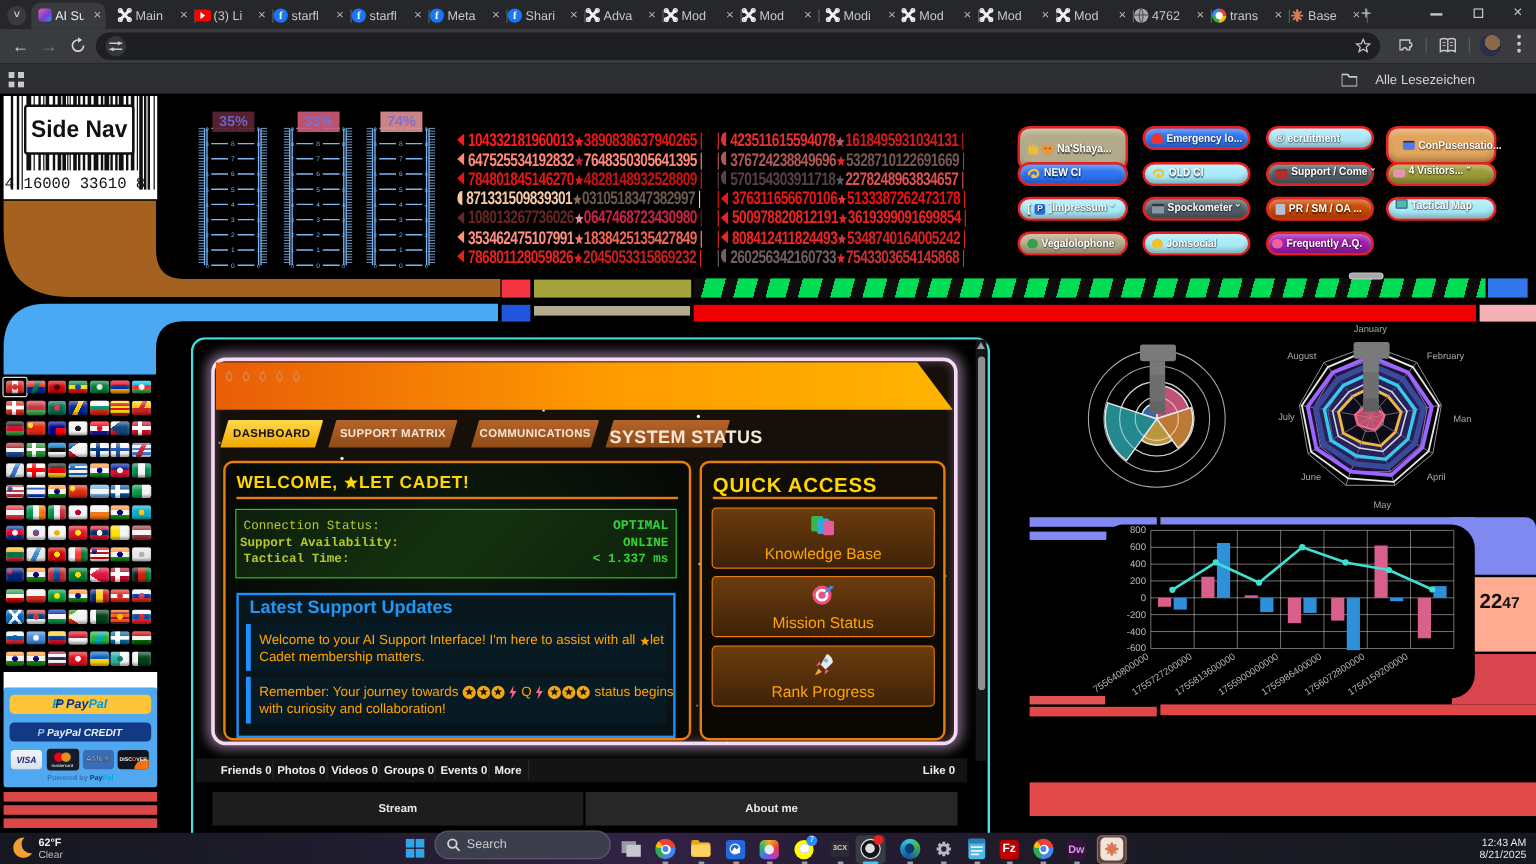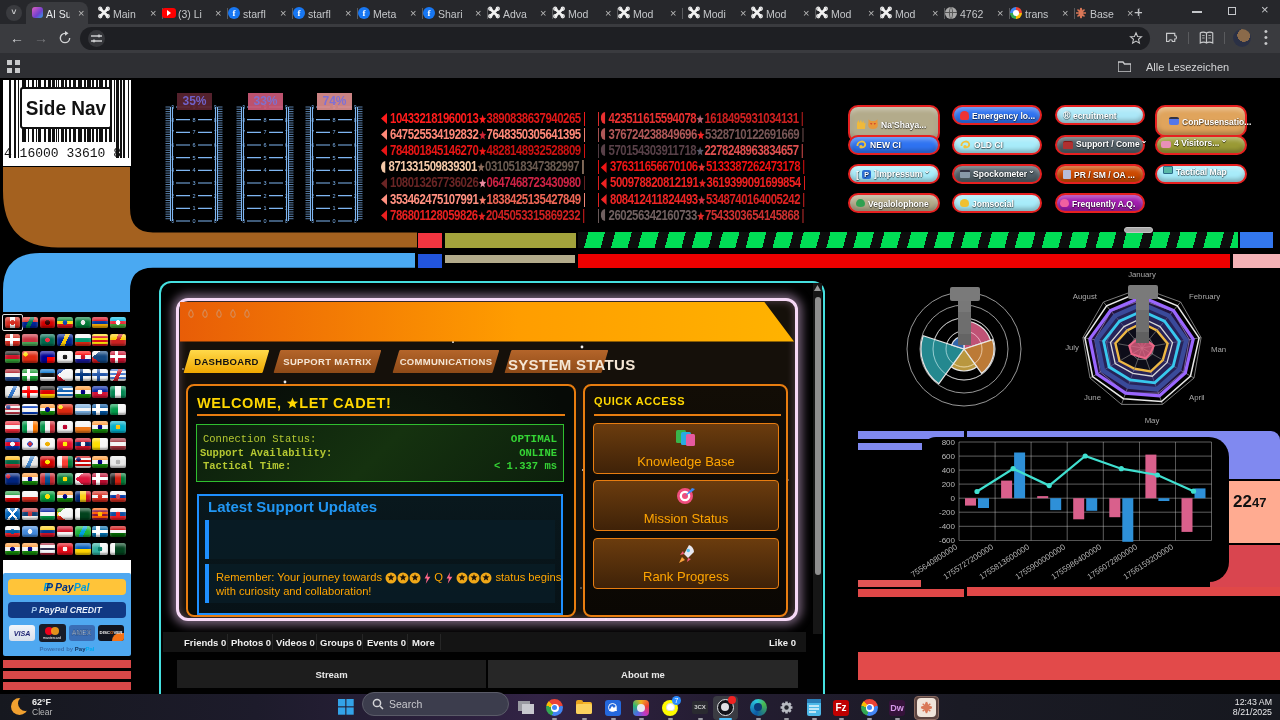--- a/index.html
+++ b/index.html
@@ -718,20 +718,23 @@
 <div class="abs" style="left:196px;top:424px;width:368px;height:58px;border:1.5px solid #2fbf2f;background:linear-gradient(135deg,#0c1f0c,#15320f 50%,#0c1f0c)"></div>
 <div class="abs nosel" style="left:203px;top:433.0px;color:#b5c832;font-size:10.5px;font-family:'Liberation Mono',monospace;font-weight:normal">Connection Status:</div>
 <div class="abs nosel" style="right:723px;top:433.0px;color:#35d435;font-size:11px;font-family:'Liberation Mono',monospace;font-weight:bold">OPTIMAL</div>
 <div class="abs nosel" style="left:200px;top:446.5px;color:#b5c832;font-size:10.5px;font-family:'Liberation Mono',monospace;font-weight:bold">Support Availability:</div>
 <div class="abs nosel" style="right:723px;top:446.5px;color:#35d435;font-size:10.5px;font-family:'Liberation Mono',monospace;font-weight:bold">ONLINE</div>
 <div class="abs nosel" style="left:203px;top:460.0px;color:#b5c832;font-size:10.5px;font-family:'Liberation Mono',monospace;font-weight:bold">Tactical Time:</div>
 <div class="abs nosel" style="right:723px;top:460.0px;color:#35d435;font-size:10.5px;font-family:'Liberation Mono',monospace;font-weight:bold">&lt; 1.337 ms</div>
 <div class="abs" style="left:197px;top:494px;width:366px;height:121px;border:2px solid #1e90ff;background:linear-gradient(180deg,#09181d,#071217)"></div>
 <div class="abs nosel" style="left:208px;top:498px;color:#2196f3;font-size:15px;font-weight:bold">Latest Support Updates</div>
 <div class="abs" style="left:205px;top:520px;width:350px;height:38.5px;background:rgba(8,28,38,.85);border-left:4px solid #1e90ff"></div>
+<div class="abs nosel" style="left:216px;top:528px;color:#ffa500;font-size:11.2px;line-height:13.5px">Welcome to your AI Support Interface! I'm here to assist with all <svg width="9" height="9" viewBox="0 0 24 24" style="vertical-align:-2px">
+        <path d="M12 1l2.9 7.1 7.6.5-5.9 4.9 1.9 7.4L12 16.8 5.5 20.9l1.9-7.4L1.5 8.6l7.6-.5z" fill="#ffa500"></path>
+      </svg>let<br>Cadet membership matters.</div>
 <div class="abs" style="left:205px;top:564px;width:350px;height:38.5px;background:rgba(8,28,38,.85);border-left:4px solid #1e90ff"></div>
 <div class="abs nosel" style="left:216px;top:571px;color:#ffa500;font-size:11.2px;line-height:13.5px">Remember: Your journey towards <svg width="12" height="12" viewBox="0 0 24 24" style="vertical-align:-3px">
         <circle cx="12" cy="12" r="11" fill="#f0a818"></circle>
         <path d="M12 4l1.9 4.7 5.1.3-3.9 3.2 1.2 4.9L12 14.4 7.7 17.1l1.2-4.9L5 9l5.1-.3z" fill="#1a1208"></path>
       </svg><svg width="12" height="12" viewBox="0 0 24 24" style="vertical-align:-3px">
         <circle cx="12" cy="12" r="11" fill="#f0a818"></circle>
         <path d="M12 4l1.9 4.7 5.1.3-3.9 3.2 1.2 4.9L12 14.4 7.7 17.1l1.2-4.9L5 9l5.1-.3z" fill="#1a1208"></path>
       </svg><svg width="12" height="12" viewBox="0 0 24 24" style="vertical-align:-3px">
         <circle cx="12" cy="12" r="11" fill="#f0a818"></circle>
         <path d="M12 4l1.9 4.7 5.1.3-3.9 3.2 1.2 4.9L12 14.4 7.7 17.1l1.2-4.9L5 9l5.1-.3z" fill="#1a1208"></path>
@@ -743,21 +746,21 @@
         <circle cx="12" cy="12" r="11" fill="#f0a818"></circle>
         <path d="M12 4l1.9 4.7 5.1.3-3.9 3.2 1.2 4.9L12 14.4 7.7 17.1l1.2-4.9L5 9l5.1-.3z" fill="#1a1208"></path>
       </svg><svg width="12" height="12" viewBox="0 0 24 24" style="vertical-align:-3px">
         <circle cx="12" cy="12" r="11" fill="#f0a818"></circle>
         <path d="M12 4l1.9 4.7 5.1.3-3.9 3.2 1.2 4.9L12 14.4 7.7 17.1l1.2-4.9L5 9l5.1-.3z" fill="#1a1208"></path>
       </svg><svg width="12" height="12" viewBox="0 0 24 24" style="vertical-align:-3px">
         <circle cx="12" cy="12" r="11" fill="#f0a818"></circle>
         <path d="M12 4l1.9 4.7 5.1.3-3.9 3.2 1.2 4.9L12 14.4 7.7 17.1l1.2-4.9L5 9l5.1-.3z" fill="#1a1208"></path>
       </svg> status begins<br>with curiosity and collaboration!</div>
 <div class="abs" style="left:583px;top:384px;width:205px;height:232.5px;border:2px solid #e87d10;border-radius:8px;background:linear-gradient(180deg,#120d06,#0a0703)"></div>
-<div class="abs nosel" style="left:594px;top:395px;color:#ffd700;font-size:11px;font-weight:bold;letter-spacing:.6px">QUICK ACCESS</div>
+<div class="abs nosel" style="left:594px;top:395px;color:#ffd700;font-size:17px;font-weight:bold;letter-spacing:.6px">QUICK ACCESS</div>
 <div class="abs" style="left:594px;top:414px;width:187px;height:2px;background:#e87d10"></div>
 <div class="abs" style="left:593px;top:423px;width:186px;height:51px;border:1.5px solid #e87d10;border-radius:4px;background:linear-gradient(180deg,#6b3c0e,#3f2208)"></div>
 <svg class="abs" style="left:675px;top:428px" width="22" height="20">
       <rect x="1" y="2" width="10" height="13" rx="1.5" fill="#39b54a"></rect>
       <rect x="6" y="4" width="10" height="13" rx="1.5" fill="#29abe2"></rect>
       <rect x="11" y="6" width="9" height="12" rx="1.5" fill="#e75aa0"></rect>
     </svg>
 <div class="abs nosel" style="left:593px;top:454px;width:186px;text-align:center;color:#ffa500;font-size:13px">Knowledge Base</div>
 <div class="abs" style="left:593px;top:480px;width:186px;height:51px;border:1.5px solid #e87d10;border-radius:4px;background:linear-gradient(180deg,#6b3c0e,#3f2208)"></div>
 <svg class="abs" style="left:675px;top:485px" width="22" height="20">

